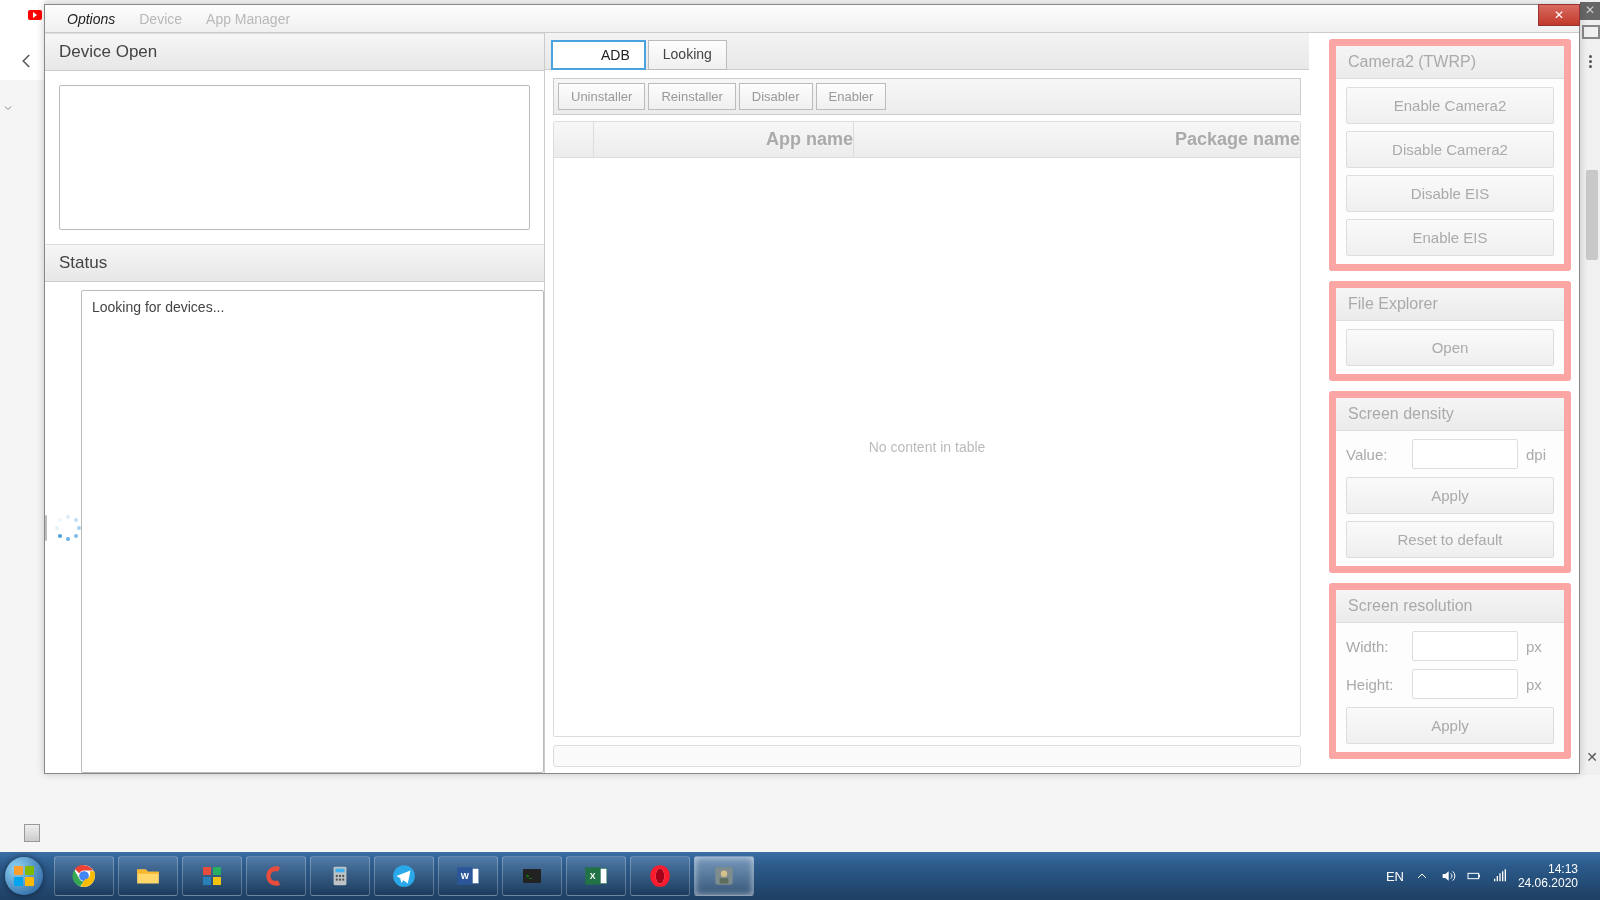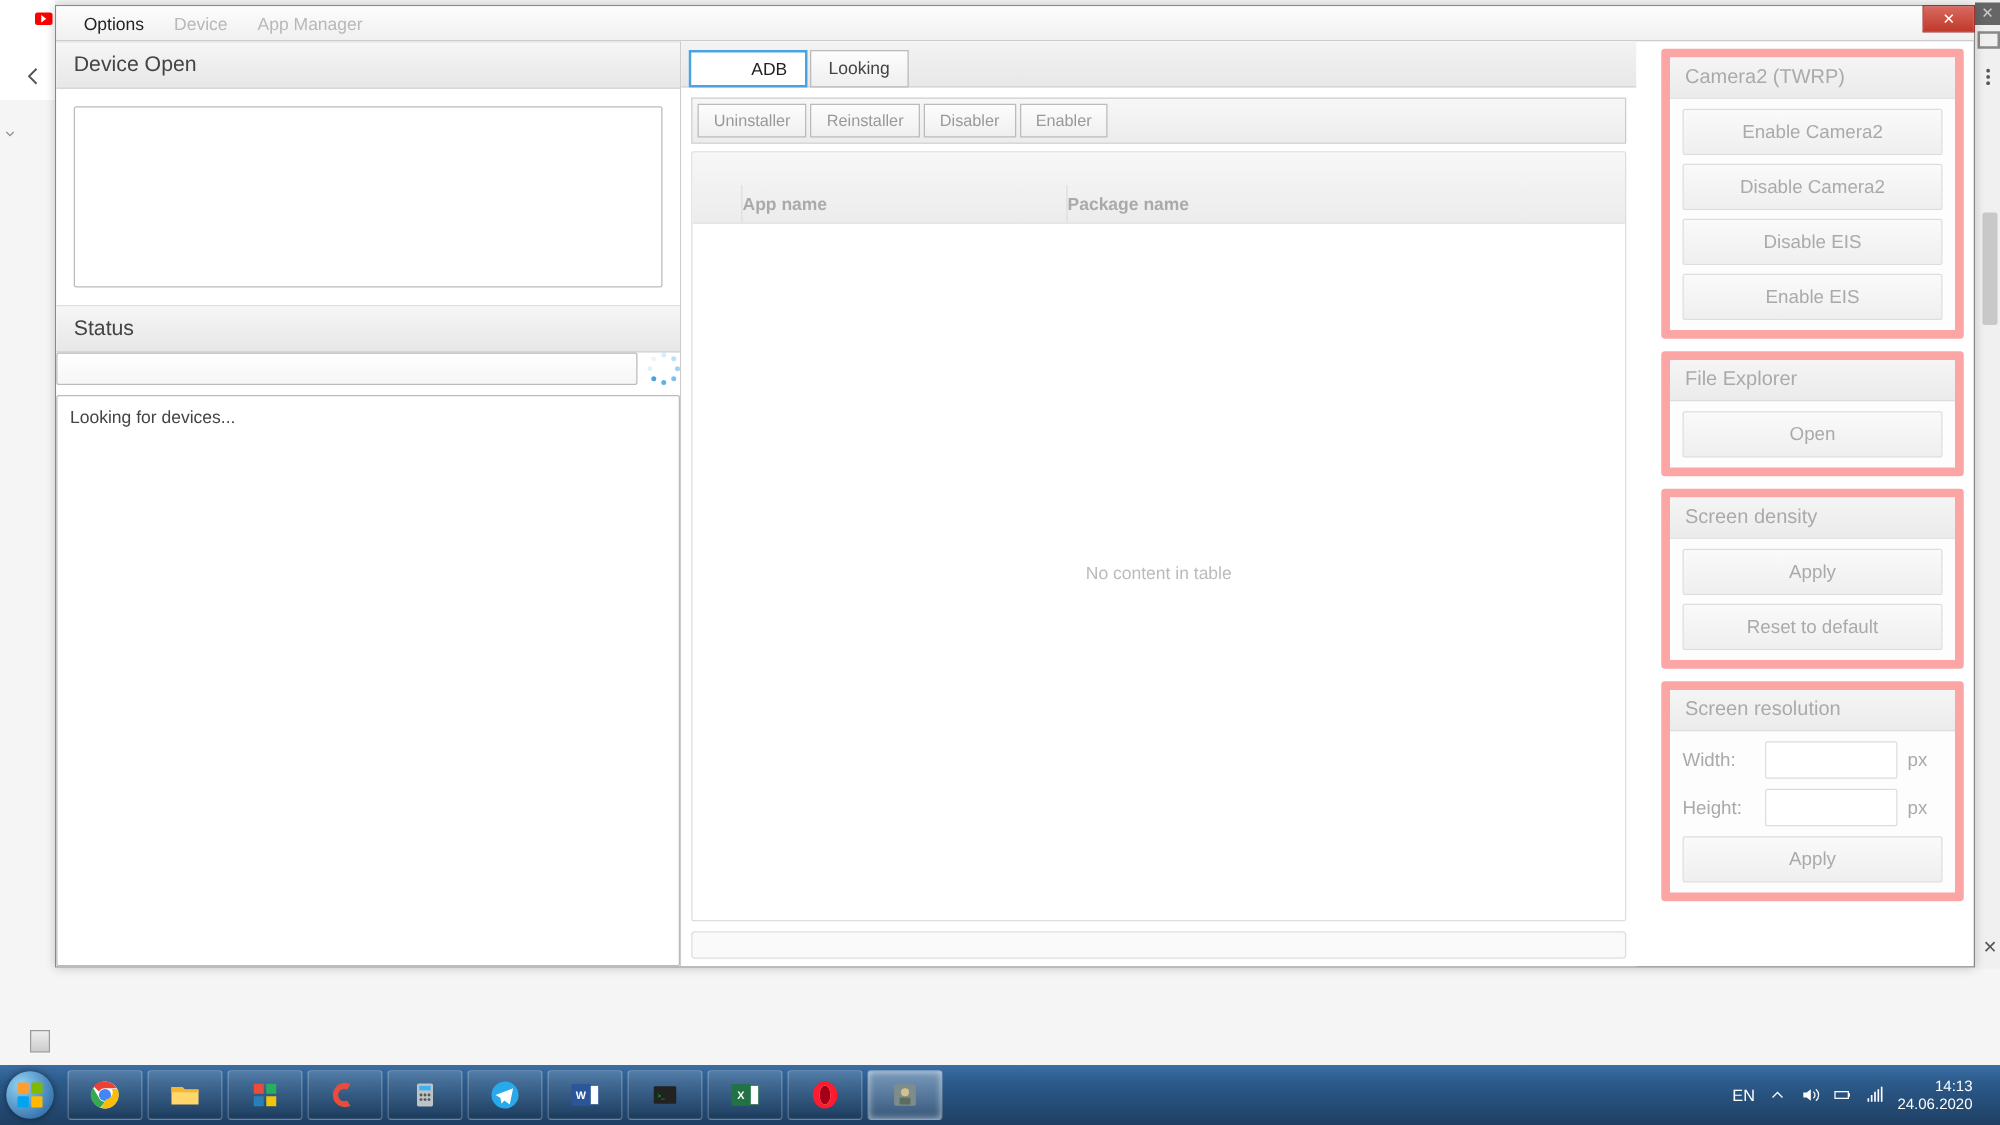--- a/index.html
+++ b/index.html
@@ -23,29 +23,29 @@
 .br-menu span { display:block; width:3px; height:3px; background:#555; border-radius:50%; margin:2px auto;}
 .scroll-thumb { position:absolute; right:2px; top:170px; width:12px; height:90px; background:#c8c8c8; border-radius:2px;}
 .br-x2 { position:absolute; right:2px; bottom:10px; font-size:14px; color:#555;}
 
 
 .app-window { position: absolute; left: 44px; top: 4px; right: 20px; height: 770px; background: #fff; border: 1px solid #888; box-shadow: 0 0 8px rgba(0,0,0,.2); }
 .titlebar-close { position:absolute; right:-1px; top:-1px; width:42px; height:22px; background:linear-gradient(#d96a60,#c0392b); color:#fff; font-size:12px; text-align:center; line-height:20px; border:1px solid #933;}
 
 .menubar { height: 28px; background: linear-gradient(#fdfdfd,#f0f0f0); border-bottom: 1px solid #ccc; display: flex; align-items: center; padding: 0 10px; font-size: 14px; }
 .menubar .menu-item { padding: 4px 12px; color: #b8b8b8; cursor: default; }
-.menubar .menu-item.active { color: #222; }
+.menubar .menu-item.active { color: #222; font-style: italic; }
 
 .app-body { display: flex; height: calc(100% - 28px); }
 
 
 .left-col { width: 500px; border-right: 1px solid #ccc; display: flex; flex-direction: column; background: #fff; }
 .panel-head { background: linear-gradient(#f6f6f6,#e7e7e7); border-bottom: 1px solid #ccc; border-top: 1px solid #ddd; padding: 8px 14px; font-size: 17px; color: #444; }
 .device-info-box { margin: 14px; height: 145px; border: 1px solid #bbb; background:#fff; border-radius:2px; }
-.status-body { flex: 1; padding: 0; display:flex; flex-direction:column; }
+.status-body { flex: 1; padding: 0; display:flex; flex-direction:row; }
 .status-row { display:flex; align-items:center; gap:8px; }
 .status-input { flex:1; height:26px; border:1px solid #bbb; background:linear-gradient(#fff,#f6f6f6); border-radius:2px; }
 .spinner { width:26px; height:26px; position:relative; }
 .spinner span { position:absolute; width:4px; height:4px; background:#4aa3df; border-radius:50%; }
 .spinner span:nth-child(1){top:0;left:11px;opacity:.2}
 .spinner span:nth-child(2){top:3px;left:19px;opacity:.35}
 .spinner span:nth-child(3){top:11px;left:22px;opacity:.5}
 .spinner span:nth-child(4){top:19px;left:19px;opacity:.7}
 .spinner span:nth-child(5){top:22px;left:11px;opacity:.85}
 .spinner span:nth-child(6){top:19px;left:3px;opacity:1}
@@ -56,21 +56,21 @@
 
 .center-col { flex: 1; background:#fff; display:flex; flex-direction:column; }
 .mode-tabs { display:flex; padding: 6px 6px 0 6px; background: linear-gradient(#f3f3f3,#e8e8e8); border-bottom:1px solid #ccc; }
 .mode-tab { padding: 5px 14px; border:1px solid #bbb; background:linear-gradient(#fdfdfd,#efefef); font-size:14px; color:#444; margin-right:2px; position:relative; top:1px; cursor:pointer; }
 .mode-tab.active { border:2px solid #4aa3df; background:#fff; color:#222;padding-left:48px; }
 .sub-tabs-wrap { margin:8px 8px 0 8px; border:1px solid #ccc; background:linear-gradient(#f7f7f7,#ececec); }
 .sub-tabs { display:flex; padding:4px 4px; }
 .sub-tab { padding:5px 12px; border:1px solid #bbb; background:linear-gradient(#fdfdfd,#efefef); font-size:13px; color:#999; margin-right:3px; cursor:default; }
 .table-wrap { margin:6px 8px 8px 8px; flex:1; border:1px solid #ddd; background:#fff; display:flex; flex-direction:column; border-radius:2px; overflow:hidden;}
 .table-head { display:flex; background:linear-gradient(#f7f7f7,#ececec); border-bottom:1px solid #ddd; }
-.th { padding:7px 0; text-align:left; font-size:14px; color:#aaa; font-weight:600;margin-top:26px; }
+.th { padding:7px 0; text-align:right; font-size:18px; color:#aaa; font-weight:600; }
 .th.chk { width:40px; border-right:1px solid #ddd;}
 .th.app { flex:0 0 260px; border-right:1px solid #ddd;}
 .th.pkg { flex:1; }
 .table-body { flex:1; display:flex; align-items:center; justify-content:center; font-size:14px; color:#bbb; }
 .footer-box { margin:0 8px 6px 8px; height:22px; border:1px solid #ddd; border-radius:3px; background:#fafafa;}
 
 
 .right-col { width:270px; padding:6px 8px 0 4px; overflow:hidden; }
 .group { border:7px solid #fca5a5; border-radius:3px; margin-bottom:10px; background:#fdfdfd;margin-left:16px; }
 .group-head { padding:7px 12px; font-size:16px; color:#aaa; background:linear-gradient(#f5f5f5,#ebebeb); border-bottom:1px solid #ddd;}
@@ -204,20 +204,25 @@
         </div>
         <div class="group">
           <div class="group-head">File Explorer</div>
           <div class="group-body">
             <div class="gbtn">Open</div>
           </div>
         </div>
         <div class="group">
           <div class="group-head">Screen density</div>
           <div class="group-body">
+            <div class="form-row">
+              <label>Value:</label>
+              <div class="num-input"></div>
+              <div class="unit">dpi</div>
+            </div>
             <div class="gbtn">Apply</div>
             <div class="gbtn">Reset to default</div>
           </div>
         </div>
         <div class="group">
           <div class="group-head">Screen resolution</div>
           <div class="group-body">
             <div class="form-row">
               <label>Width:</label>
               <div class="num-input"></div>

